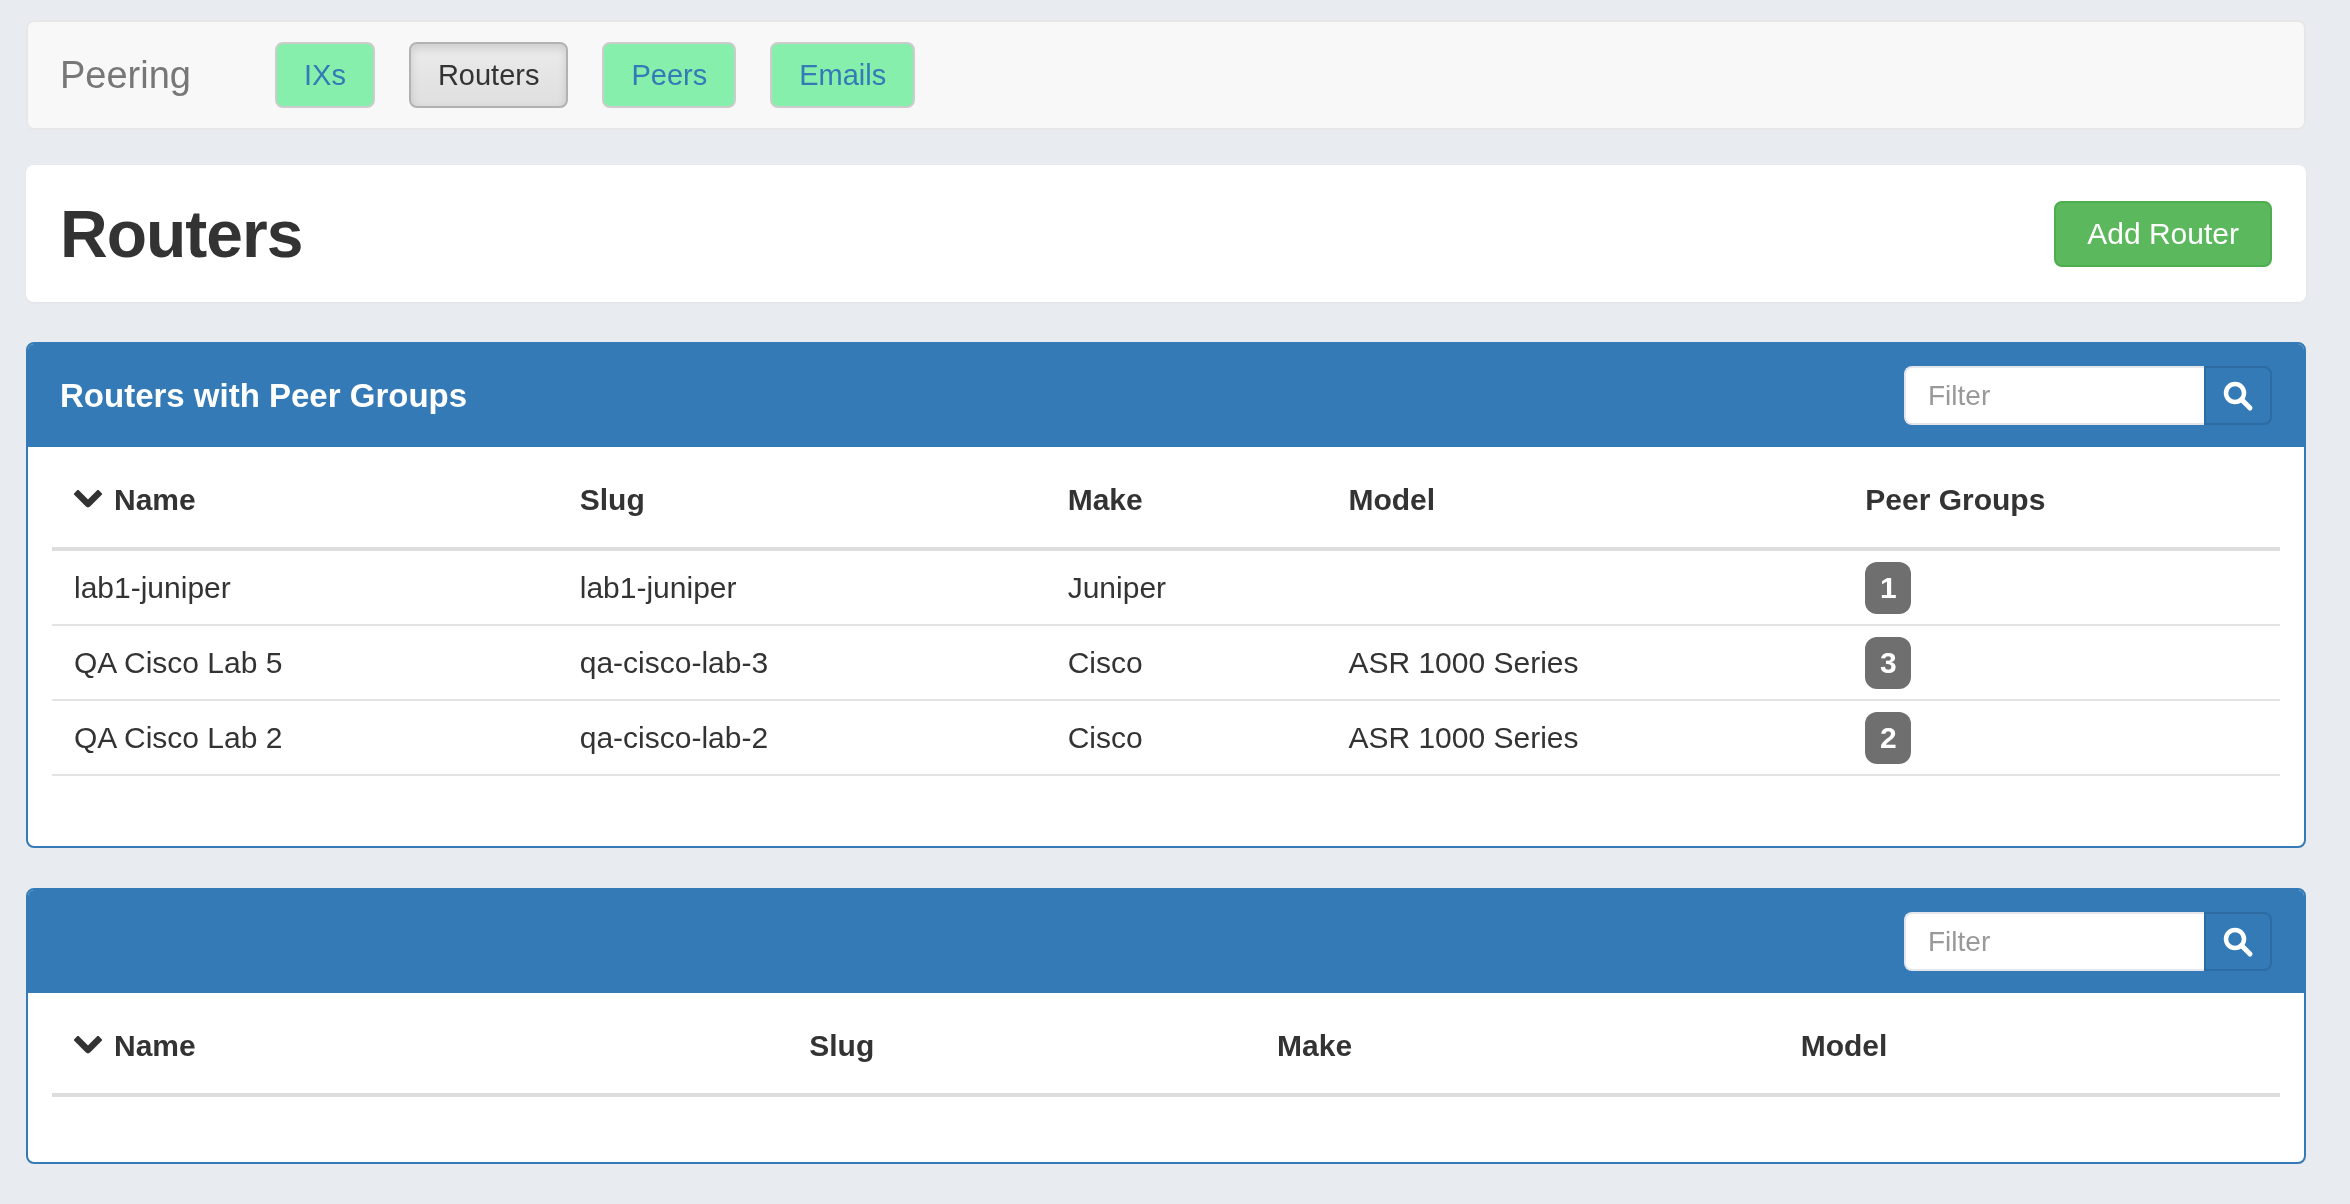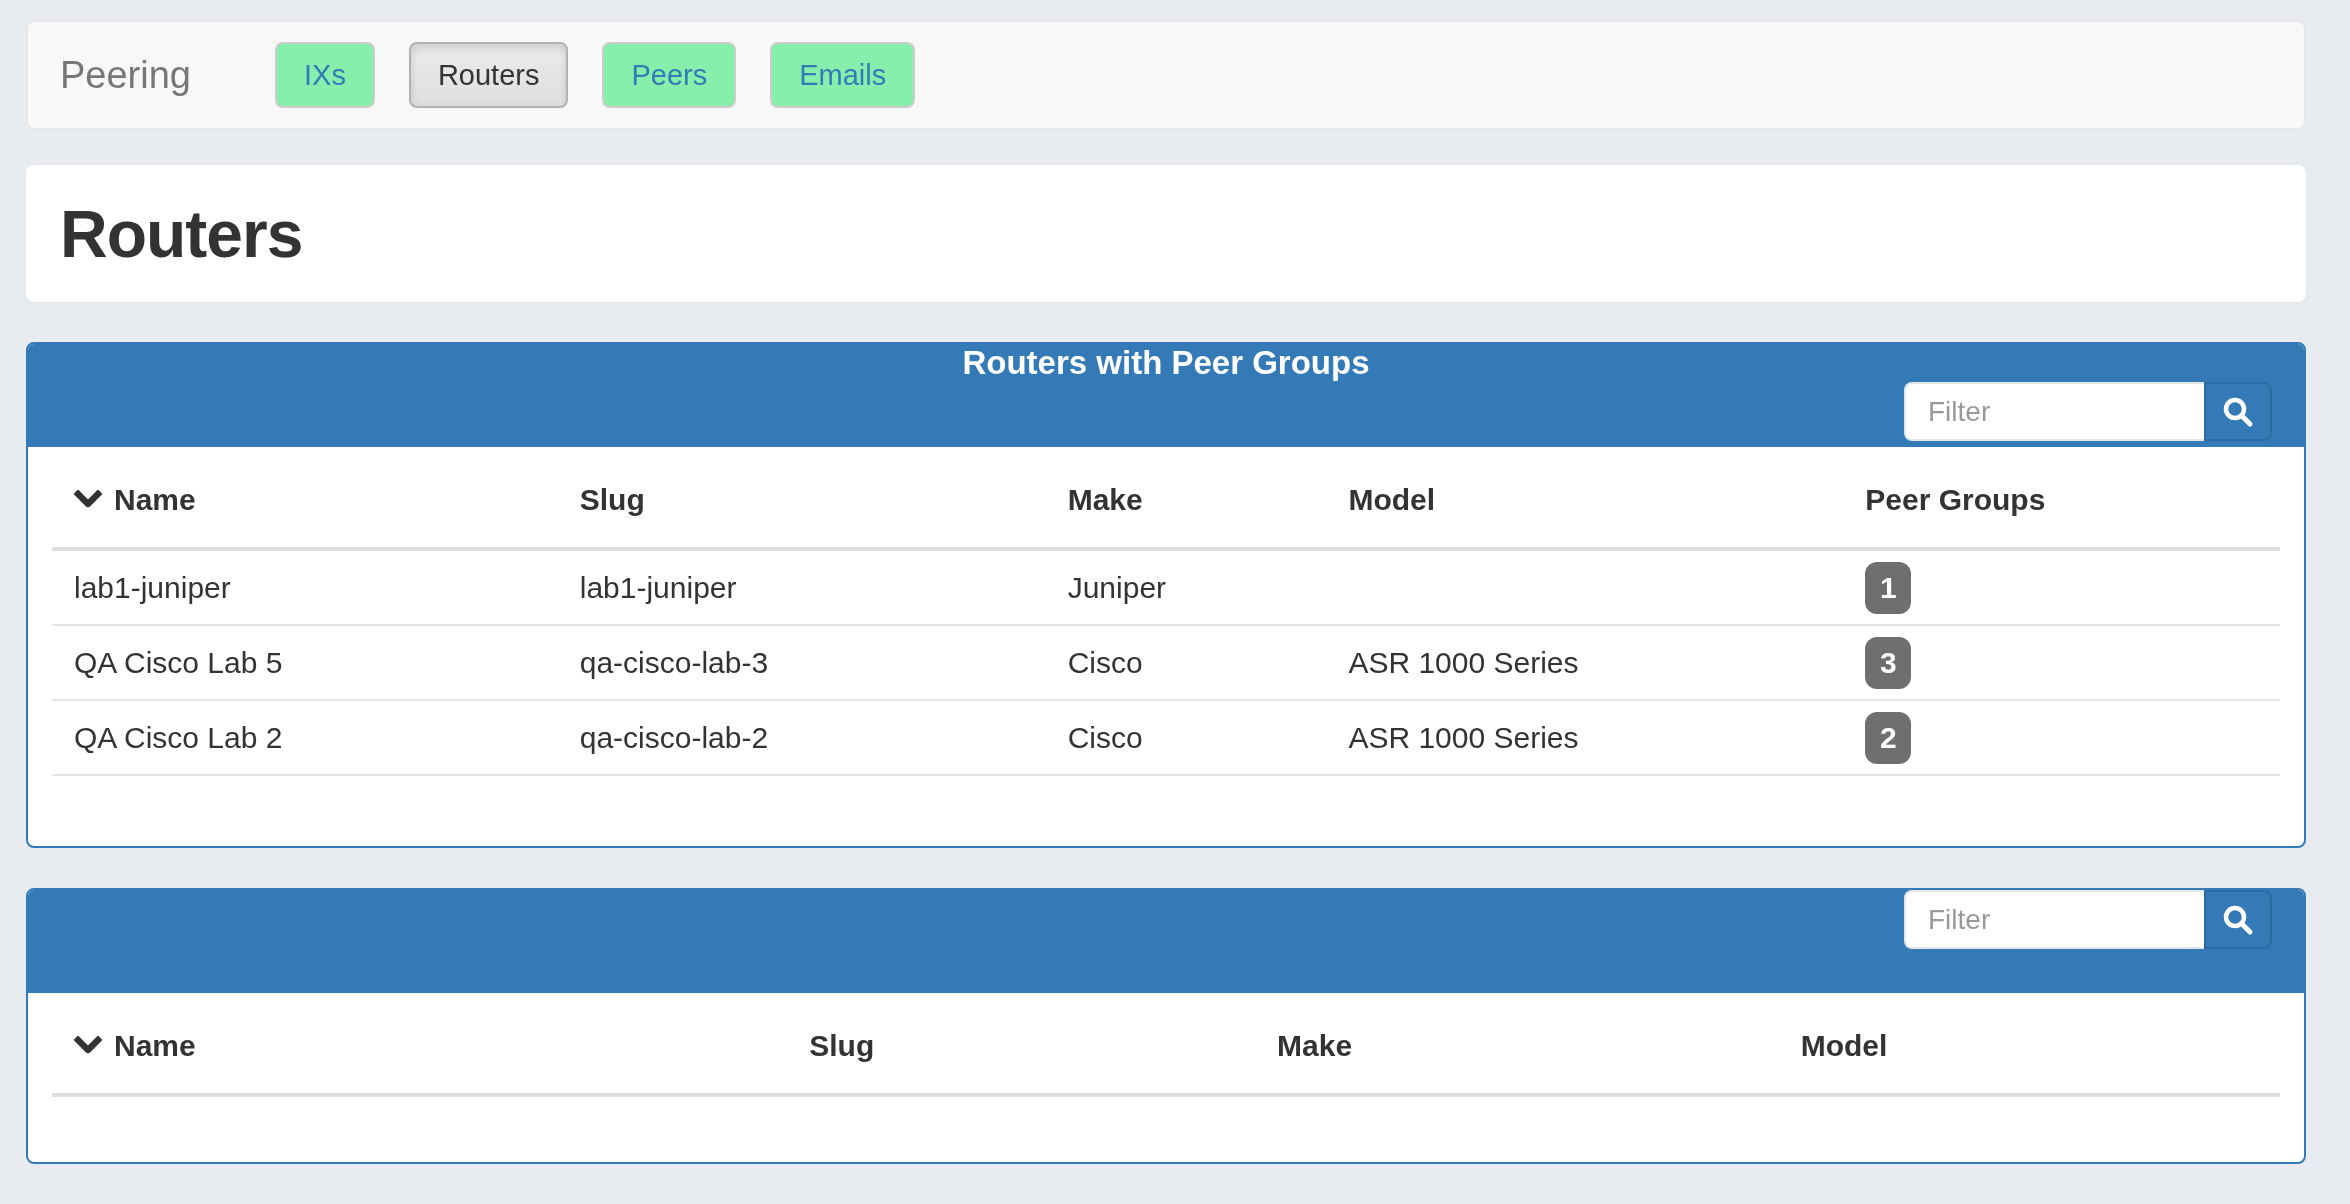--- a/index.html
+++ b/index.html
@@ -50,21 +50,21 @@
 
   
   .panel{
     border:2px solid #337ab7;border-radius:8px;background:#fff;
     overflow:hidden;box-sizing:border-box;
   }
   .panel-1{margin-top:40px;height:506px;}
   .panel-2{margin-top:40px;height:276px;}
   .panel-heading{
     height:103px;background:#337ab7;
-    display:flex;align-items:center;padding:0 32px;flex-direction:column;
+    display:flex;align-items:center;padding:0 32px;
   }
   .panel-title{color:#fff;font-size:33px;font-weight:bold;}
   .filter-group{margin-left:auto;display:flex;height:59px;}
   .filter-input{
     width:300px;height:59px;box-sizing:border-box;
     border:2px solid #e3e7eb;border-right:none;border-radius:8px 0 0 8px;
     padding:0 22px;font-size:28px;color:#333;outline:none;
     font-family:"Liberation Sans",sans-serif;
   }
   .filter-input::placeholder{color:#999;}
@@ -102,20 +102,21 @@
   <nav class="navbar">
     <a class="brand">Peering</a>
     <button class="nav-btn">IXs</button>
     <button class="nav-btn active">Routers</button>
     <button class="nav-btn">Peers</button>
     <button class="nav-btn">Emails</button>
   </nav>
 
   <div class="title-card">
     <h1 class="page-title">Routers</h1>
+    <button class="add-btn">Add Router</button>
   </div>
 
   <div class="panel panel-1">
     <div class="panel-heading">
       <span class="panel-title">Routers with Peer Groups</span>
       <div class="filter-group">
         <input class="filter-input" type="text" placeholder="Filter" style="">
         <button class="search-btn">
           <span style="display:inline-flex;">
             <svg width="34" height="34" viewBox="0 0 34 34">

